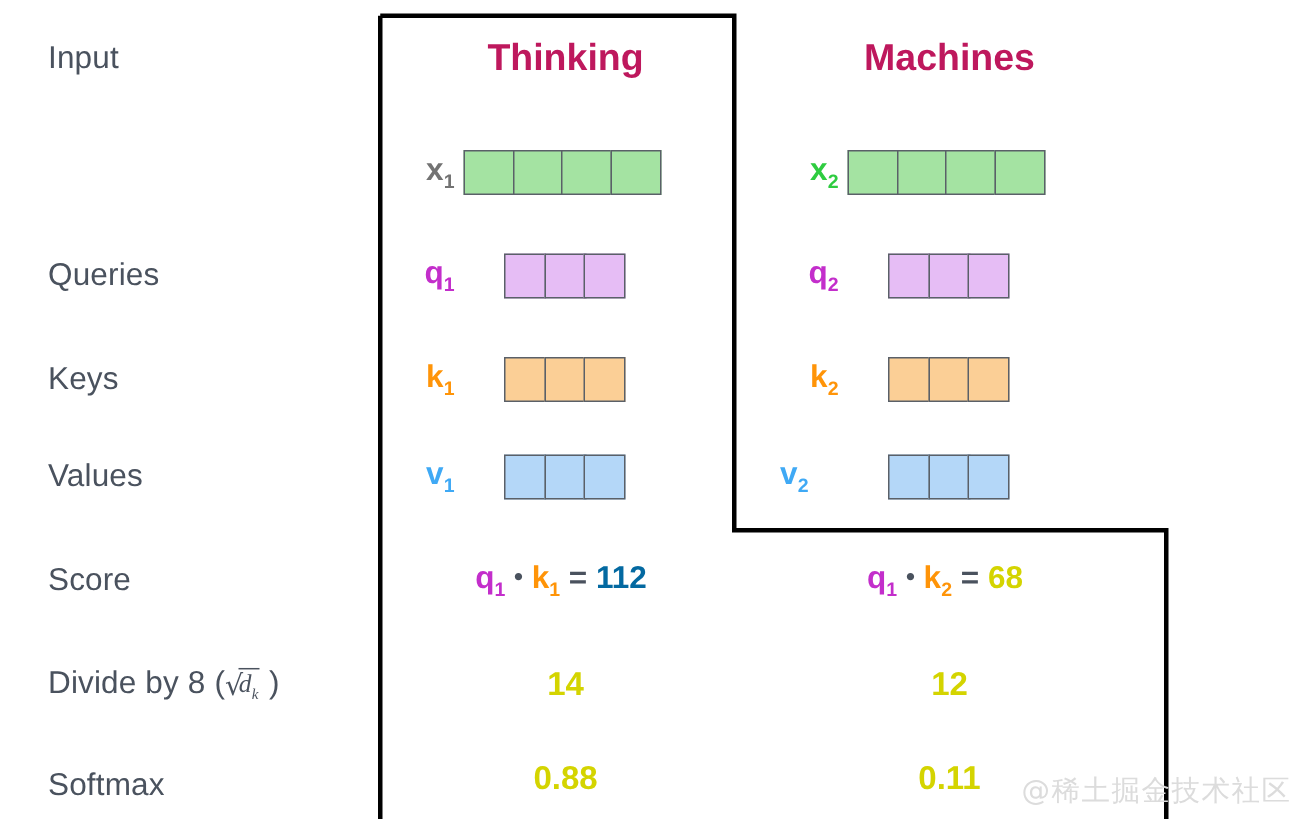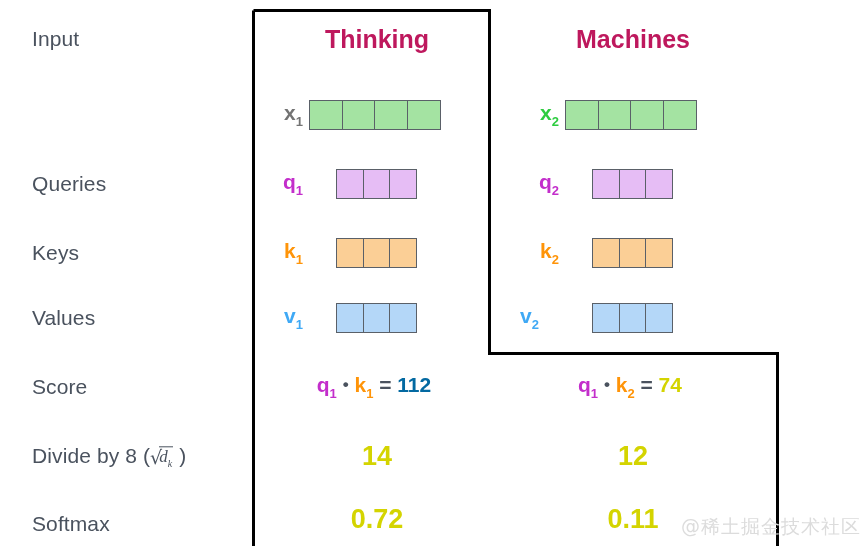--- a/index.html
+++ b/index.html
@@ -110,21 +110,21 @@
     position: relative;
     top: -2px;
   }
   .score-line .eq {
     color: #4a525e;
   }
   .num-value {
     position: absolute;
     color: #d4d400;
     font-weight: bold;
-    font-size: 27px;
+    font-size: 22px;
     transform: translate(-50%, -50%);
     white-space: nowrap;
   }
 
   
   .callout {
     position: absolute;
     left: 0;
     top: 0;
     width: 867px;
@@ -244,27 +244,27 @@
     <span style="color:#ff9408;"><span>k</span><sub>1</sub></span>
     <span class="eq">=</span>
     <span style="color:#0369a1;">112</span>
   </div>
 
   <div class="score-line" style="left:630px; top:387px;">
     <span style="color:#c32ecb;"><span>q</span><sub>1</sub></span>
     <span class="dot">•</span>
     <span style="color:#ff9408;"><span>k</span><sub>2</sub></span>
     <span class="eq">=</span>
-    <span style="color:#d4d400;">74</span>
+    <span style="color:#d4d400;">68</span>
   </div>
 
   <div class="num-value" style="left:377px; top:456px;">14</div>
   <div class="num-value" style="left:633px; top:456px;">12</div>
 
-  <div class="num-value" style="left:377px; top:519px;">0.72</div>
+  <div class="num-value" style="left:377px; top:519px;">0.88</div>
   <div class="num-value" style="left:633px; top:519px;">0.11</div>
 
   <svg class="callout" viewBox="0 0 867 546">
     <path d="M 253.5 10.5 L 489.5 10.5 L 489.5 353.5 L 777.5 353.5 L 777.5 546" fill="none" stroke="#000000" stroke-width="3" stroke-linejoin="miter"></path>
     <path d="M 253.5 10.5 L 253.5 546" fill="none" stroke="#000000" stroke-width="3"></path>
   </svg>
 
   <div class="watermark">@稀土掘金技术社区</div>
 
 </div>

